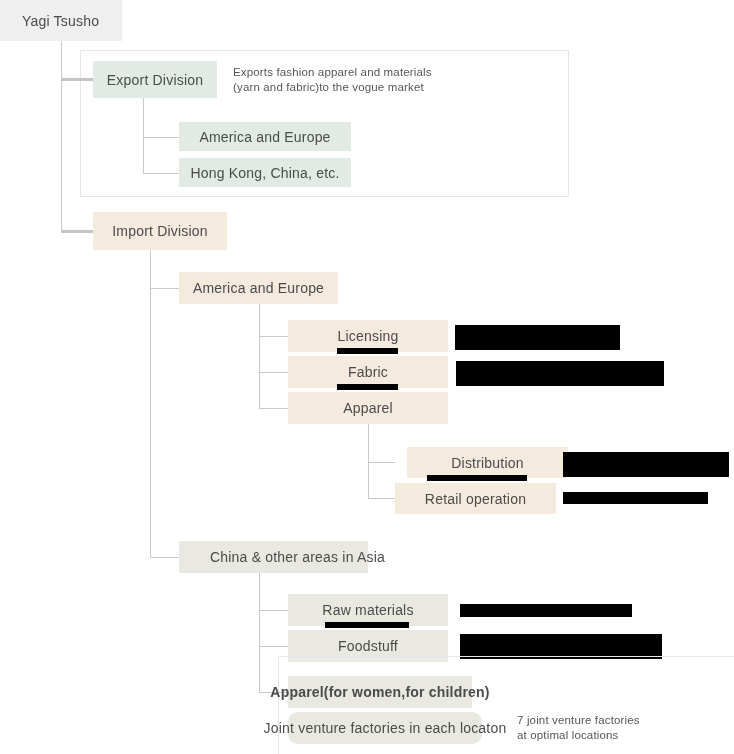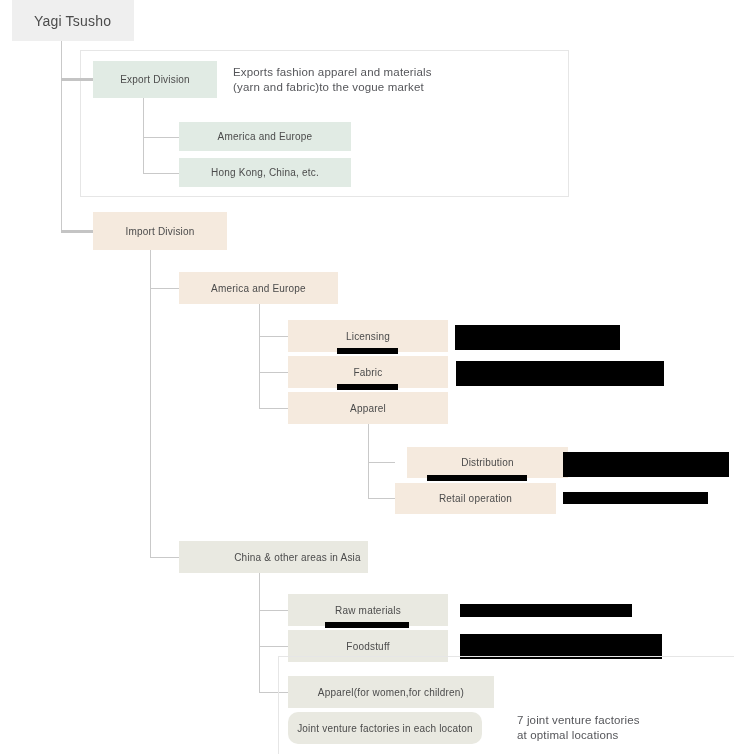--- a/index.html
+++ b/index.html
@@ -17,21 +17,21 @@
   .hline{position:absolute;height:1px;background:#c9c9c9;}
   .hline.thick{height:3px;background:#c4c4c4;}
 
   
   .frame{position:absolute;border:1px solid #e6e6e6;background:transparent;}
 
   
   .node{
     position:absolute;
     display:flex;align-items:center;justify-content:center;
-    font-size:10px;
+    font-size:14px;
     letter-spacing:.2px;
     color:#4b4b4b;
     white-space:nowrap;
     box-sizing:border-box;
   }
   .root{background:#efefef;font-size:14px;}
   .green{background:#e1ebe4;}
   .peach{background:#f5eade;}
   .gray{background:#e9e9e1;}
 
@@ -46,21 +46,21 @@
   }
 
   
   .redact{position:absolute;background:#000000;}
 </style>
 </head>
 <body>
 
 <div id="chart">
 
-  <div class="node root" style="left:12px;top:0px;width:122px;height:41px;justify-content:flex-start;padding-left:22px;">Yagi Tsusho</div>
+  <div class="node root" style="left:0px;top:0px;width:122px;height:41px;justify-content:flex-start;padding-left:22px;">Yagi Tsusho</div>
 
   <div class="vline" style="left:61px;top:41px;width:1px;height:190px;"></div>
 
   <div class="frame" style="left:80px;top:50px;width:487px;height:145px;"></div>
 
   <div class="hline thick" style="left:61px;top:78px;width:32px;height:3px;"></div>
 
   <div class="node green" style="left:93px;top:61px;width:124px;height:37px;">Export Division</div>
 
   <div class="note" style="left:233px;top:65px;width:320px;">Exports fashion apparel and materials
@@ -119,19 +119,19 @@
 
   <div class="node gray" style="left:288px;top:630px;width:160px;height:32px;">Foodstuff</div>
   <div class="node gray" style="left:288px;top:594px;width:160px;height:32px;">Raw materials</div>
 
   <div class="redact" style="left:325px;top:622px;width:84px;height:6px;"></div>
   <div class="redact" style="left:460px;top:604px;width:172px;height:13px;"></div>
   <div class="redact" style="left:460px;top:634px;width:202px;height:25px;"></div>
 
   <div class="frame" style="left:278px;top:656px;width:455px;height:98px;border-bottom:none;"></div>
 
-  <div class="node gray" style="left:288px;top:676px;width:206px;height:32px;">Apparel(for women,for children)</div>
+  <div class="node gray" style="left:288px;top:676px;width:184px;height:32px;font-weight:bold;">Apparel(for women,for children)</div>
 
   <div class="node gray" style="left:288px;top:712px;width:194px;height:32px;border-radius:10px;">Joint venture factories in each locaton</div>
   <div class="note" style="left:517px;top:713px;width:200px;">7 joint venture factories
 at optimal locations</div>
 
 </div>
 
 </body></html>

